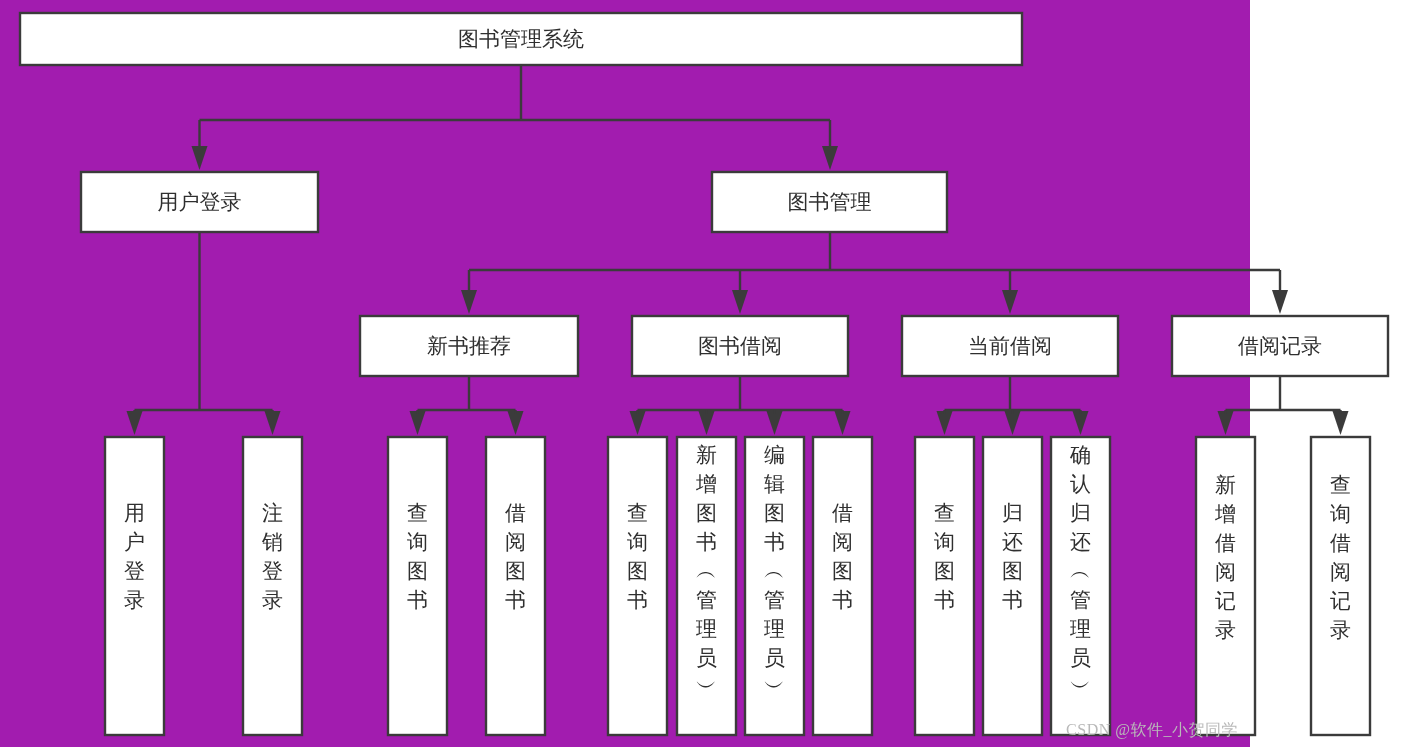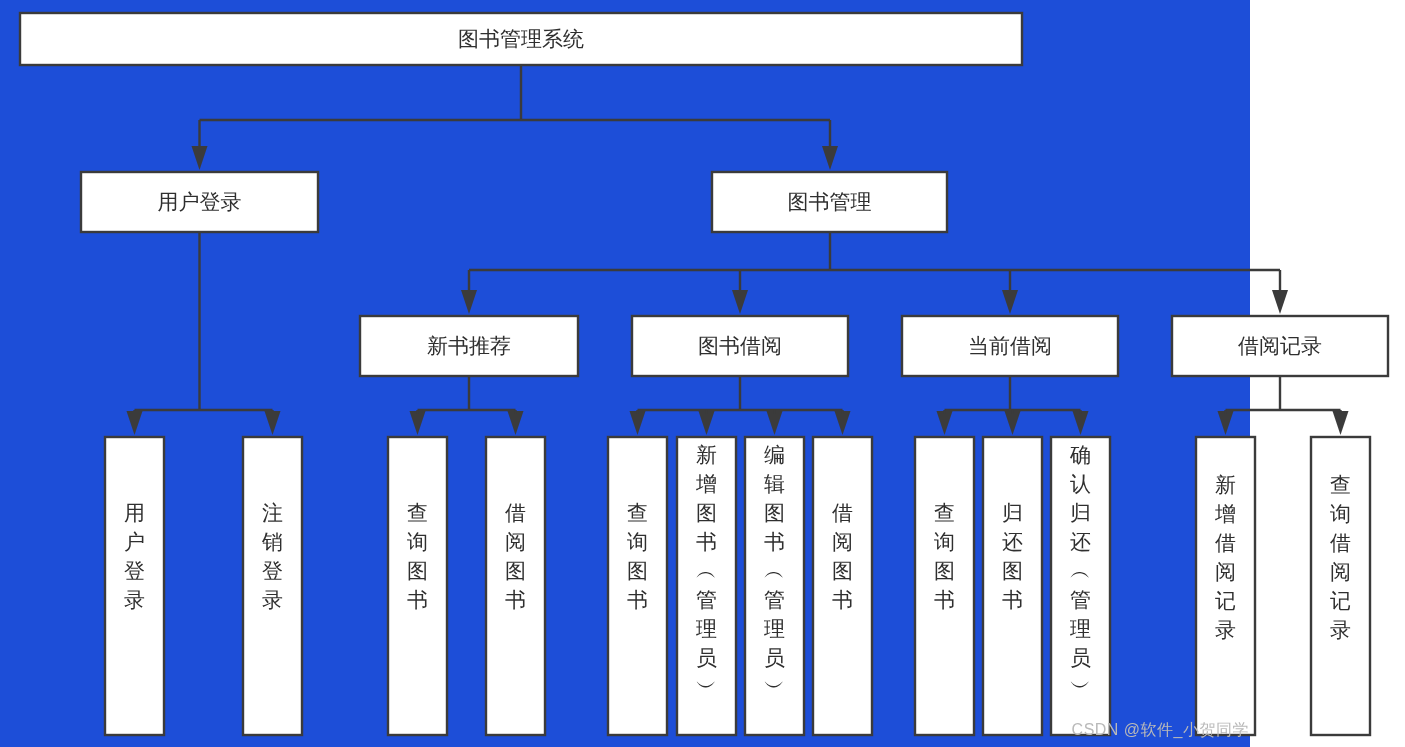--- a/index.html
+++ b/index.html
@@ -11,21 +11,21 @@
     width: 1405px;
     height: 747px;
     font-family: "Liberation Sans", "DejaVu Sans", sans-serif;
     overflow: hidden;
     position: relative;
   }
   #diagram-root {
     position: relative;
     width: 1250px;
     height: 747px;
-    background: #1d4ed8;
+    background: #a21caf;
   }
   svg#flow {
     position: absolute;
     left: 0;
     top: 0;
     width: 1405px;
     height: 747px;
     display: block;
   }
   .box-rect {
@@ -51,23 +51,23 @@
     dominant-baseline: middle;
   }
   .node-text-vert {
     fill: #2f2f2f;
     font-family: "Liberation Sans", "DejaVu Sans", sans-serif;
     font-size: 21px;
     text-anchor: middle;
   }
   .watermark {
     position: absolute;
-    right: 1px;
+    right: 12px;
     bottom: 6px;
-    font-family: Liberation Sans, sans-serif;
+    font-family: Liberation Serif, serif;
     font-size: 16px;
     color: #b9b9b9;
     letter-spacing: 0.5px;
     white-space: nowrap;
     pointer-events: none;
   }
 </style>
 </head>
 <body>
 

